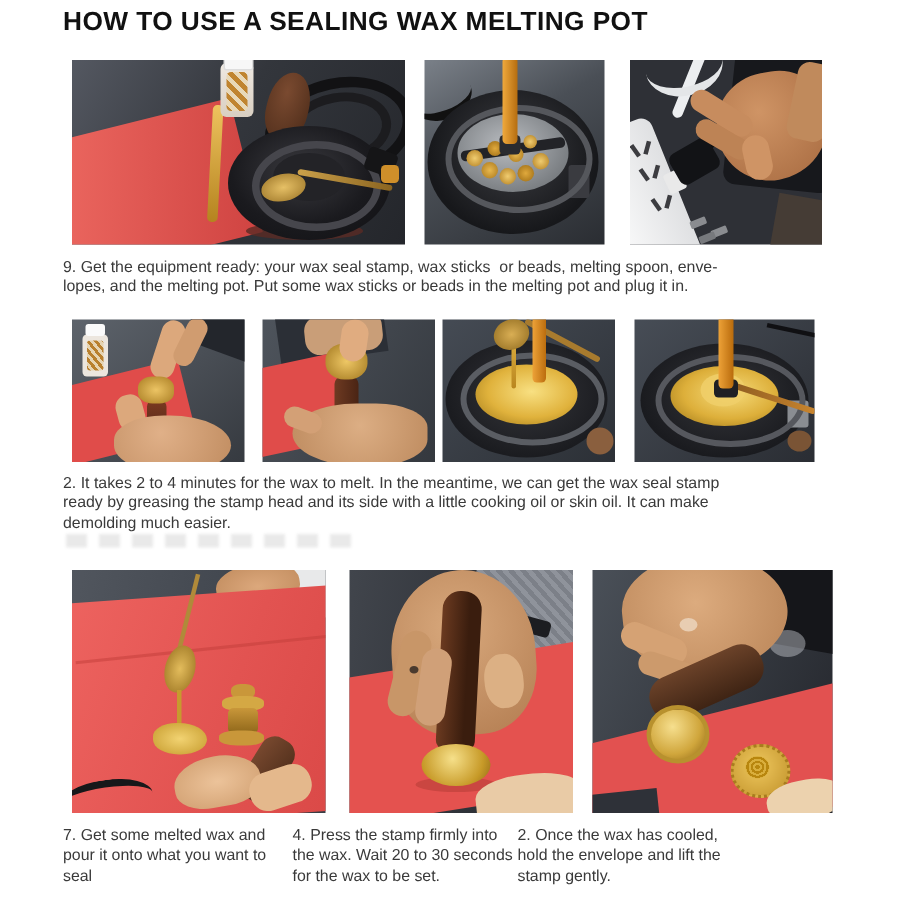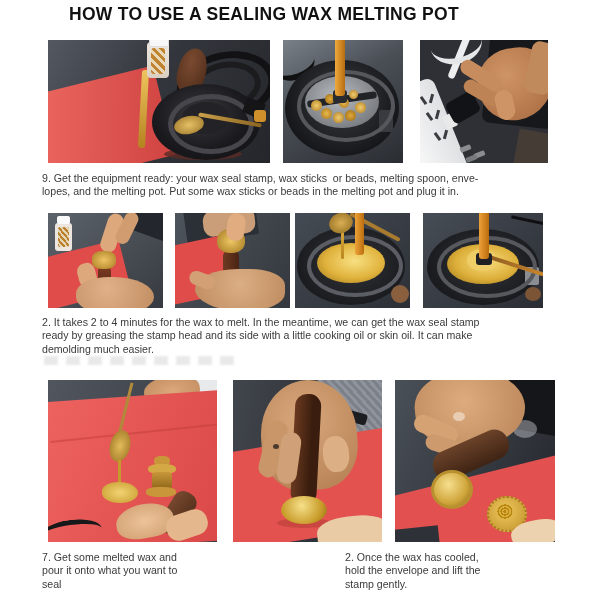--- a/index.html
+++ b/index.html
@@ -1,18 +1,18 @@
 <!DOCTYPE html>
 <html><head>
 <meta charset="utf-8">
 <style>
   html,body{margin:0;padding:0;background:#fff;}
   .page{position:relative;width:600px;height:600px;background:#ffffff;overflow:hidden;
         font-family:"Liberation Sans",sans-serif;}
-  .title{position:absolute;left:42px;top:4px;width:444px;text-align:center;
+  .title{position:absolute;left:42px;top:4px;width:444px;
          font-size:17.5px;font-weight:bold;color:#111;letter-spacing:.3px;white-space:nowrap;}
   .cap{position:absolute;font-size:10.6px;line-height:13.3px;color:#3a3a3a;white-space:pre-wrap;}
   .ph{position:absolute;overflow:hidden;background:#34373d;}
   .s{position:absolute;display:block;}
   .ghost{position:absolute;left:44px;top:356px;width:190px;height:9px;opacity:.18;filter:blur(1px);
          background:repeating-linear-gradient(90deg,#8a8a8a 0 14px,transparent 14px 22px);}
 </style>
 </head>
 <body>
 
@@ -187,17 +187,20 @@
     <i class="s" style="left:36px;top:90px;width:36px;height:33px;border-radius:50%;border:3px solid #b8912e;background:radial-gradient(circle at 40% 35%,#f6df8e,#d0a63c 60%,#8f6716);"></i>
     <i class="s" style="left:92px;top:116px;width:36px;height:32px;border-radius:50%;border:2px dotted #a87c1e;background:radial-gradient(circle at 45% 40%,#eec75e,#c1922a);"></i>
     <i class="s" style="left:102px;top:124px;width:16px;height:15px;border-radius:50%;background:repeating-radial-gradient(#b8860e 0 1.5px,#d9ae3c 1.5px 3px);"></i>
     <i class="s" style="left:116px;top:140px;width:52px;height:26px;border-radius:45%;background:#ecd2ae;transform:rotate(-10deg);"></i>
     <i class="s" style="left:-8px;top:148px;width:52px;height:22px;background:#2e3138;transform:rotate(-6deg);"></i>
   </div>
 
   <div class="cap" style="left:42px;top:551px;width:152px;">7. Get some melted wax and
 pour it onto what you want to
 seal</div>
+  <div class="cap" style="left:195px;top:551px;width:150px;">4. Press the stamp firmly into
+the wax. Wait 20 to 30 seconds
+for the wax to be set.</div>
   <div class="cap" style="left:345px;top:551px;width:145px;">2. Once the wax has cooled,
 hold the envelope and lift the
 stamp gently.</div>
 
 </div>
 
 </body></html>

